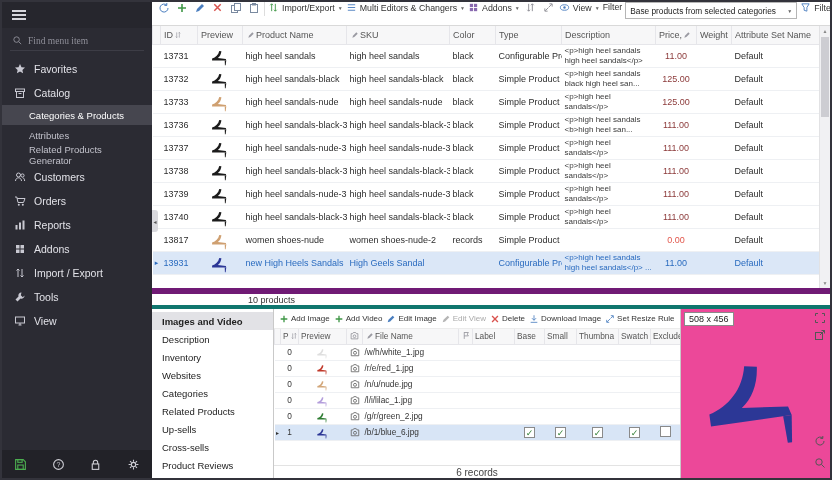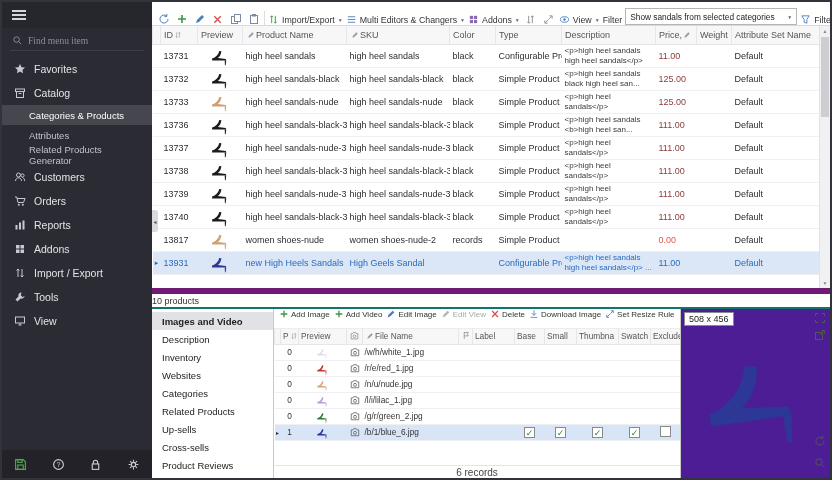--- a/index.html
+++ b/index.html
@@ -13,64 +13,64 @@
   .sb-input{background:transparent;border:none;outline:none;color:#cfcfd6;font-size:9.5px;width:110px;font-family:Liberation Serif, serif}
   .sb-input::placeholder{color:#8f8f99}
   .sb-menu{flex:1}
   .sb-item{height:24px;display:flex;align-items:center;gap:8px;padding:0 12px;font-size:10.5px;cursor:pointer;color:#e2e2e8}
   .sb-sub{height:20px;display:flex;align-items:center;padding:0 12px 0 27px;font-size:9.5px;color:#c2c2cb;cursor:pointer}
   .sb-sub.selected{background:#46464f;color:#fff}
   .sb-bottom{height:28px;background:#222228;display:flex;align-items:center;justify-content:space-around}
   .sb-bottom span{cursor:pointer}
   
   .main{flex:1;display:flex;flex-direction:column;min-width:0;position:relative}
-  .toolbar{height:24px;border-bottom:1px solid #d9d9d9;display:flex;align-items:flex-end;gap:3px;padding:0 4px;font-size:8.8px;color:#333;white-space:nowrap;overflow:hidden}
+  .toolbar{height:24px;border-bottom:1px solid #d9d9d9;display:flex;align-items:flex-start;gap:3px;padding:0 4px;font-size:8.8px;color:#333;white-space:nowrap;overflow:hidden}
   .tico{width:15px;display:flex;justify-content:center;cursor:pointer;flex-shrink:0}
   .tbtn{display:flex;align-items:center;gap:3px;cursor:pointer;flex-shrink:0}
   .caret{font-size:5px;color:#666}
   .sep{width:1px;height:14px;background:#ddd;flex-shrink:0}
   .filter-select{border:1px solid #b5b5b5;height:17px;width:172px;display:flex;align-items:center;justify-content:space-between;padding:0 4px;font-size:8.3px;color:#222;cursor:pointer;flex-shrink:0}
   .filter-select span{overflow:hidden;white-space:nowrap}
   
   .grid-wrap{height:268px;position:relative;border-bottom:6px solid #701a75;overflow:hidden}
   table.grid{border-collapse:collapse;table-layout:fixed;width:667px}
   .grid th{height:18px;background:#f7f7f8;border:1px solid #e6e6ea;border-top:none;font-size:9px;font-weight:normal;color:#555;text-align:left;padding:0 3px;overflow:hidden;white-space:nowrap}
   .grid th.marker,.grid td.marker{padding:0;text-align:center}
   .grid td{height:23px;border-bottom:1px solid #eef0f3;font-size:9px;color:#2e2e2e;padding:0 3px;overflow:hidden;white-space:nowrap}
   .grid td.marker{font-size:7px;color:#444}
   .grid td.prev{text-align:center}
   .grid td.desc{font-size:8px;line-height:9.5px;white-space:normal;color:#3a3a3a}
-  .grid td.price{text-align:left;color:#8c3a3a}
+  .grid td.price{text-align:center;color:#8c3a3a}
   .grid td.price.zero{color:#e2574c}
   tr.selected td{background:#dbe7f7;color:#2a6bbf!important}
   tr.selected td.price{color:#2a6bbf}
   .hic{display:inline-block;vertical-align:-1px;margin:0 1px}
   .vscroll{position:absolute;right:0;top:0;bottom:0;width:11px;background:#f1f1f3;border-left:1px solid #e2e2e4}
   .vscroll .arr{position:absolute;left:0;right:0;text-align:center;font-size:5px;color:#888;height:10px;line-height:10px}
   .arr.up{top:0}.arr.down{bottom:0}
   .vscroll .thumb{position:absolute;top:11px;left:1px;right:1px;height:80px;background:#cdcdd2}
-  .status-bar{height:15px;border-bottom:2px solid #0f766e;font-size:9px;color:#333;display:flex;align-items:center;background:#fff}
+  .status-bar{height:15px;border-bottom:4px solid #0f766e;font-size:9px;color:#333;display:flex;align-items:center;padding-left:96px;background:#fff}
   
   .bottom{flex:1;display:flex;min-height:0}
   .tabs{width:122px;border-right:1px solid #c9c9c9;padding-top:3px;background:#fff}
   .tab{height:18px;display:flex;align-items:center;padding:0 10px;font-size:9.5px;color:#222;cursor:pointer}
   .tab.selected{background:#e2e2e6;font-weight:bold}
   .imgpanel{width:406px;display:flex;flex-direction:column;min-width:0}
-  .img-toolbar{height:20px;display:flex;align-items:flex-start;gap:4px;padding:0 5px;font-size:8px;color:#333;border-bottom:1px solid #ececec;white-space:nowrap;overflow:hidden}
+  .img-toolbar{height:20px;display:flex;align-items:center;gap:4px;padding:0 5px;font-size:8px;color:#333;border-bottom:1px solid #ececec;white-space:nowrap;overflow:hidden}
   .ibtn{display:flex;align-items:center;gap:2px;cursor:pointer;flex-shrink:0}
   .ibtn.disabled{color:#aaa;cursor:default}
   table.imgrid{border-collapse:collapse;table-layout:fixed;width:406px}
   .imgrid th{height:15px;background:#f7f7f8;border:1px solid #e6e6ea;border-top:none;font-size:8.3px;font-weight:normal;color:#555;text-align:left;padding:0 2px;overflow:hidden;white-space:nowrap}
   .imgrid td{height:16px;border-bottom:1px solid #eef0f3;font-size:8.3px;color:#333;padding:0 2px;overflow:hidden;white-space:nowrap}
   .imgrid td.c{text-align:center}
   .imgrid td.marker{font-size:6px;color:#444;text-align:center;padding:0}
   .imgrid tr.selected td{background:#d8e5f6;color:#333!important}
   .cb{width:11px;height:11px;border:1px solid #8a8a8a;display:inline-block;line-height:10px;text-align:center;font-size:9px;color:#2f7d33;background:#fff}
   .records{margin-top:auto;height:13px;border-top:1px solid #e3e3e3;display:flex;align-items:center;justify-content:center;font-size:10px;color:#444}
-  .preview{width:150px;border-left:1px solid #c9c9c9;position:relative;background:#4c1d95}
+  .preview{width:150px;border-left:1px solid #c9c9c9;position:relative;background:#ec4899}
   .size-badge{position:absolute;top:3px;left:3px;border:1px solid #8a8a8a;background:#fff;font-size:9px;padding:1px 4px;color:#222;z-index:2}
   .pv-ico{position:absolute;width:13px;height:13px;cursor:pointer;z-index:2}
   .pv-img{position:absolute;left:14px;top:28px;transform:rotate(-8deg)}
   .collapse-handle{position:absolute;left:0;top:208px;width:6px;height:22px;background:#d9d9de;color:#555;font-size:6px;display:flex;align-items:center;justify-content:center;border-radius:0 3px 3px 0;z-index:5;cursor:pointer}
 </style>
 </head>
 <body>
 
 <div class="window">
   <aside class="sidebar">
@@ -291,21 +291,21 @@
             <svg width="11" height="11" viewBox="0 0 12 12" style="display:block">
               <ellipse cx="6" cy="6" rx="4.5" ry="3" fill="none" stroke="#4a7ebf"></ellipse>
               <circle cx="6" cy="6" r="1.3" fill="#4a7ebf"></circle>
             </svg>
           </span>
         <span>View</span>
         <span class="caret">▼</span>
       </div>
       <span>Filter</span>
       <div class="filter-select">
-        <span>Show sandals from selected categories</span>
+        <span>Base products from selected categories</span>
         <span class="caret">▼</span>
       </div>
       <div class="tbtn">
         <span>
             <svg width="11" height="11" viewBox="0 0 12 12" style="display:block">
               <path d="M2 2h8L7.5 6v4l-3-1V6z" fill="none" stroke="#4a7ebf"></path>
             </svg>
           </span>
         <span>Filters</span>
 

